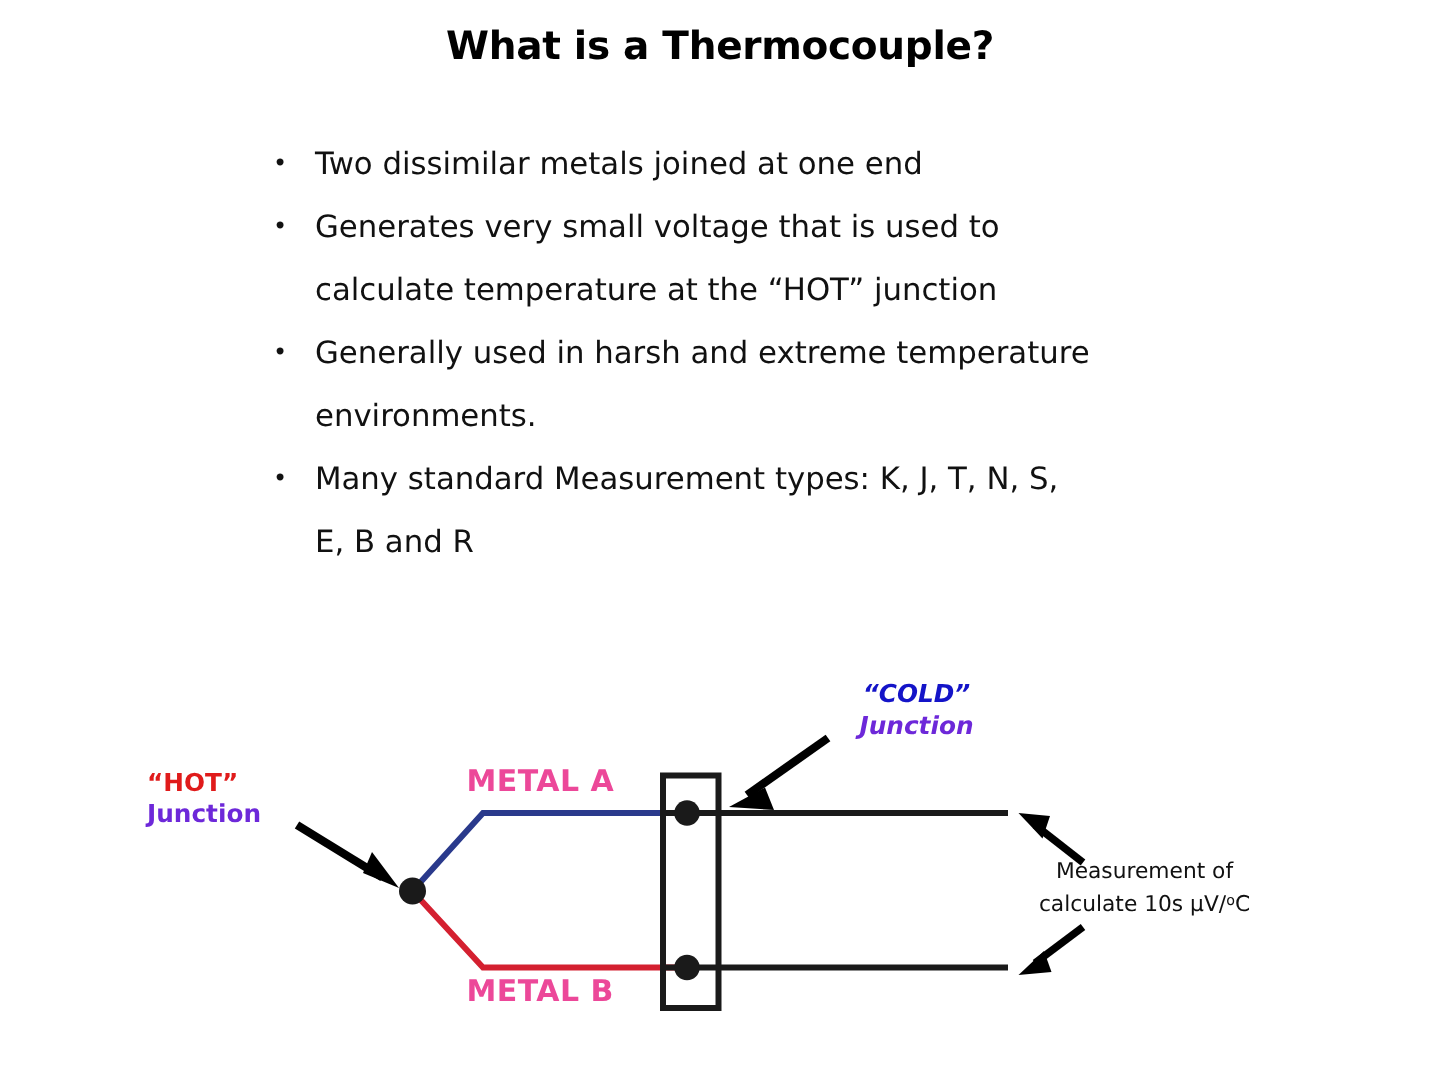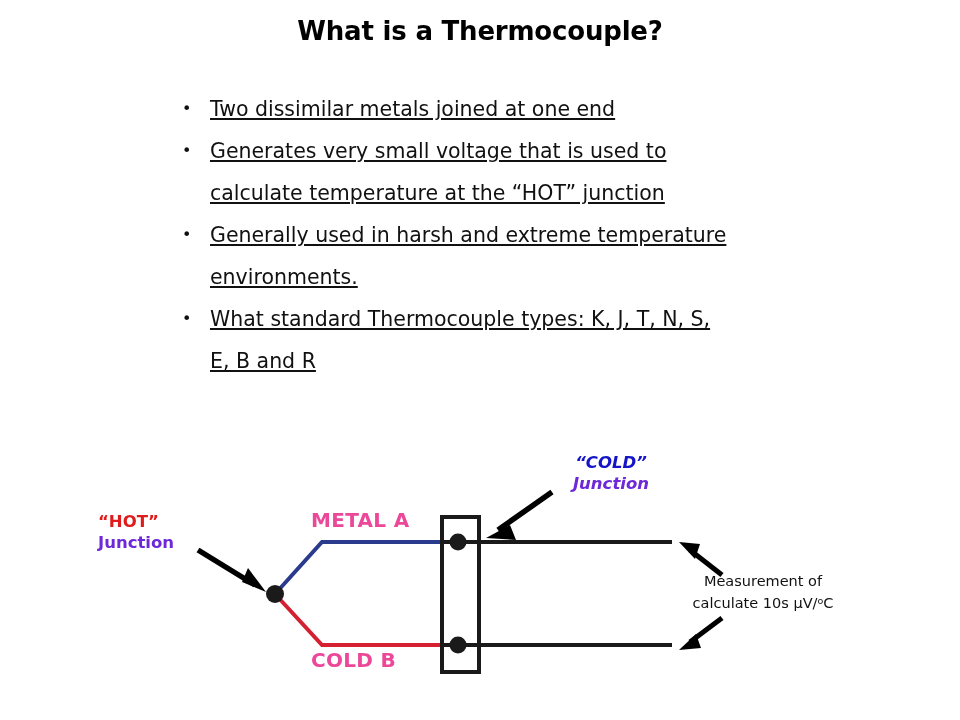--- a/index.html
+++ b/index.html
@@ -55,21 +55,20 @@
     width: 28px;
     flex: 0 0 28px;
     font-size: 16px;
     line-height: 42px;
     text-align: left;
     color: #111111;
   }
   .bullet-text {
     flex: 1 1 auto;
     white-space: pre-line;
-    text-decoration: underline;
   }
 
   
   .diagram {
     position: absolute;
     left: 0;
     top: 430px;
     width: 960px;
     height: 290px;
   }
@@ -147,38 +146,38 @@
     </div>
 
     <div class="bullet-row">
       <span class="bullet-mark">•</span>
       <span class="bullet-text">Generally used in harsh and extreme temperature
 environments.</span>
     </div>
 
     <div class="bullet-row">
       <span class="bullet-mark">•</span>
-      <span class="bullet-text">What standard Thermocouple types: K, J, T, N, S,
+      <span class="bullet-text">Many standard Measurement types: K, J, T, N, S,
 E, B and R</span>
     </div>
 
   </div>
 
   <div class="lbl lbl-cold">
     <span class="word-cold">“COLD”</span>
     <span class="word-junction">Junction</span>
   </div>
 
   <div class="lbl lbl-hot">
     <span class="word-hot">“HOT”</span>
     <span class="word-junction">Junction</span>
   </div>
 
   <div class="metal-label metal-a">METAL A</div>
-  <div class="metal-label metal-b">COLD B</div>
+  <div class="metal-label metal-b">METAL B</div>
 
   <div class="measure-note">
     <span>Measurement of</span><br>
     <span>calculate 10s µV/</span><sup>o</sup><span>C</span>
   </div>
 
   <div class="diagram">
     <svg width="960" height="290" viewBox="0 0 960 290" xmlns="http://www.w3.org/2000/svg">
 
       <polyline points="275,164 322,112 460,112" fill="none" stroke="#2a3a8c" stroke-width="4" stroke-linejoin="miter" stroke-linecap="butt"></polyline>

